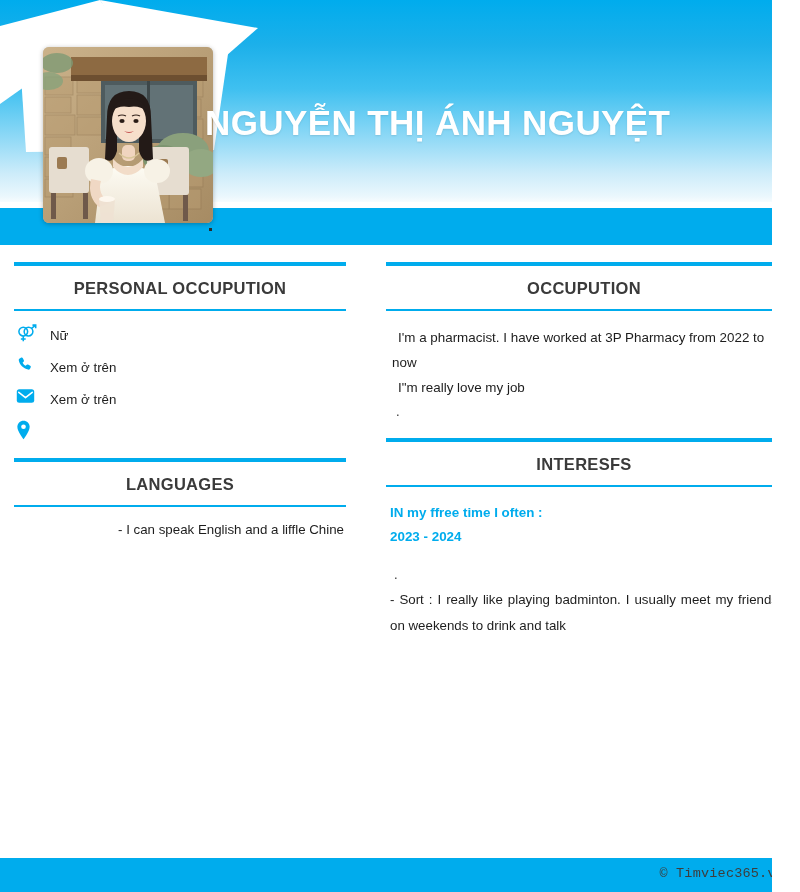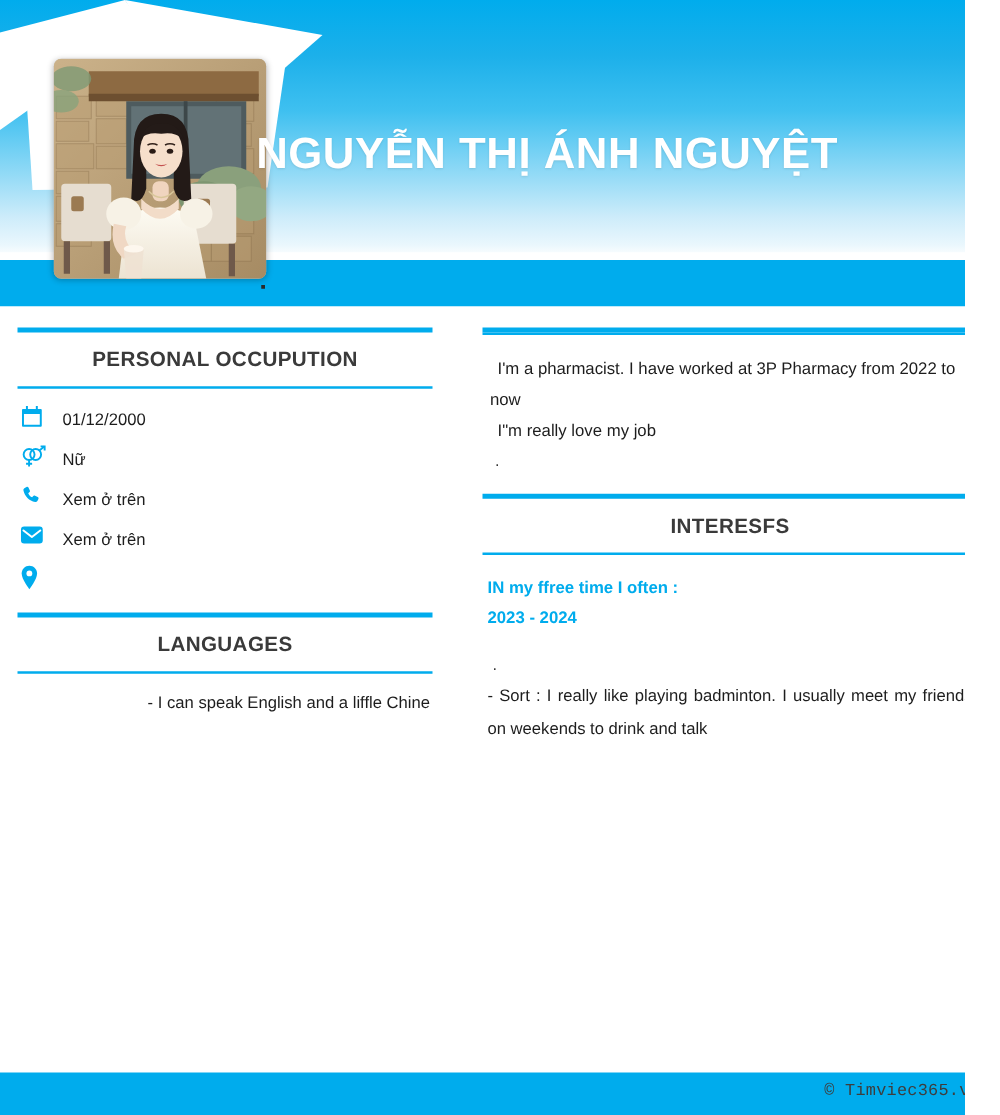--- a/index.html
+++ b/index.html
@@ -336,39 +336,20 @@
   </div>
 
   <div class="col-left">
 
     <div class="section">
       <div class="sec-topbar"></div>
       <div class="sec-title">PERSONAL OCCUPUTION</div>
       <div class="sec-botline"></div>
       <div class="sec-body">
 
-        <div class="info-row">
-          <span class="info-icon">
-            <svg width="19" height="19" viewBox="0 0 24 24" fill="#00aced">
-              <path d="M6 1h2v3H6zM16 1h2v3h-2z"></path>
-              <path d="M3 4h18a1 1 0 0 1 1 1v16a1 1 0 0 1-1 1H3a1 1 0 0 1-1-1V5a1 1 0 0 1 1-1zm1 5v11h16V9z" fill="#00aced"></path>
-              <g fill="#ffffff">
-                <rect x="5.5" y="11" width="2.6" height="2.2"></rect>
-                <rect x="9.4" y="11" width="2.6" height="2.2"></rect>
-                <rect x="13.3" y="11" width="2.6" height="2.2"></rect>
-                <rect x="17.2" y="11" width="1.6" height="2.2"></rect>
-                <rect x="5.5" y="14.6" width="2.6" height="2.2"></rect>
-                <rect x="9.4" y="14.6" width="2.6" height="2.2"></rect>
-                <rect x="13.3" y="14.6" width="2.6" height="2.2"></rect>
-                <rect x="17.2" y="14.6" width="1.6" height="2.2"></rect>
-              </g>
-            </svg>
-          </span>
-          <span class="info-text">01/12/2000</span>
-        </div>
 
         <div class="info-row">
           <span class="info-icon">
             <svg width="21" height="20" viewBox="0 0 26 24" fill="none" stroke="#00aced" stroke-width="1.9">
               <circle cx="9" cy="9" r="5.4"></circle>
               <circle cx="15.5" cy="9" r="5.4"></circle>
               <line x1="9" y1="14.4" x2="9" y2="21"></line>
               <line x1="6" y1="18.2" x2="12" y2="18.2"></line>
               <line x1="19.2" y1="5" x2="24" y2="1.2"></line>
               <polyline points="20.4,1 24.4,1 24.4,5" fill="none"></polyline>
@@ -418,20 +399,21 @@
         </div>
       </div>
     </div>
 
   </div>
 
   <div class="col-right">
 
     <div class="section">
       <div class="sec-topbar"></div>
+      <div class="sec-title">OCCUPUTION</div>
       <div class="sec-botline"></div>
       <div class="occ-body">
         <div class="occ-line indent">I'm a pharmacist. I have worked at 3P Pharmacy from 2022 to now</div>
         <div class="occ-line indent">I"m  really love my job</div>
         <div class="small-dot">.</div>
       </div>
     </div>
 
     <div class="section" style="margin-top:12px;">
       <div class="sec-topbar"></div>

